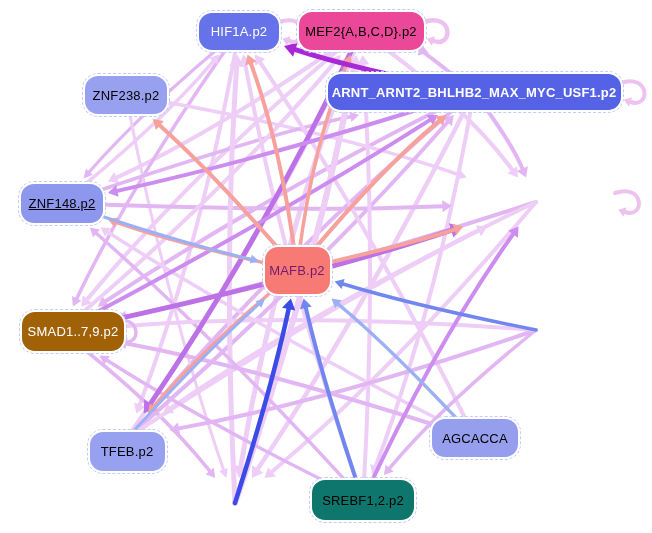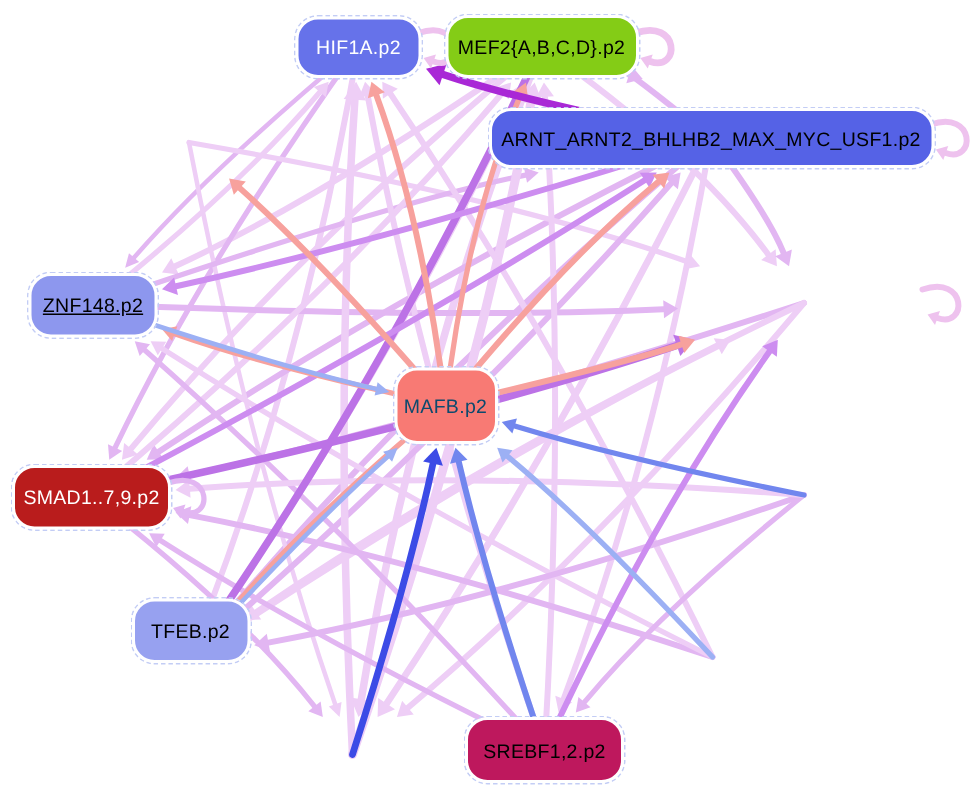--- a/index.html
+++ b/index.html
@@ -283,20 +283,22 @@
       <g>
         <path d="M 615 193 C 645 183 645 219 625 212" fill="none" stroke="#eec2ee" stroke-width="4" stroke-linecap="round"></path>
         <polygon points="618.3929915054379,209.68754702690325 626.6517521236406,207.2807082181699 623.3482478763594,216.7192917818301" fill="#eec2ee"></polygon>
       </g>
       <g>
         <path d="M 112 322 C 142 312 142 348 122 341" fill="none" stroke="#e2b6f2" stroke-width="3.5" stroke-linecap="round"></path>
         <polygon points="115.39299150543788,338.68754702690325 123.65175212364053,336.28070821816993 120.34824787635947,345.71929178183007" fill="#e2b6f2"></polygon>
       </g>
     </svg>
 <div class="node" style="left: 197px; top: 10.5px; width: 84px; height: 41px; background: rgb(102, 114, 234); color: rgb(255, 255, 255);">HIF1A.p2</div>
-    <div class="node" style="left: 296.5px; top: 10px; width: 129px; height: 42px; background: #84cc16; color: rgb(0, 0, 0);">MEF2{A,B,C,D}.p2</div>
-    <div class="node" style="left: 325.5px; top: 72px; width: 297px; height: 40px; background: rgb(85, 98, 230); color: #000000;">ARNT_ARNT2_BHLHB2_MAX_MYC_USF1.p2</div>
+    <div class="node" style="left: 296.5px; top: 10px; width: 129px; height: 42px; background: #ec4899; color: rgb(0, 0, 0);">MEF2{A,B,C,D}.p2</div>
+    <div class="node" style="left: 325.5px; top: 72px; width: 297px; height: 40px; background: rgb(85, 98, 230); color: #ffffff; font-weight: bold;">ARNT_ARNT2_BHLHB2_MAX_MYC_USF1.p2</div>
+    <div class="node" style="left: 83px; top: 74px; width: 86px; height: 42px; background: rgb(151, 161, 240); color: rgb(0, 0, 0);">ZNF238.p2</div>
     <div class="node" style="left: 19px; top: 181.5px; width: 86px; height: 43px; background: rgb(141, 151, 238); color: rgb(0, 0, 0); text-decoration: underline;">ZNF148.p2</div>
-    <div class="node" style="left: 262.5px; top: 244.5px; width: 69px; height: 51px; background: rgb(248, 122, 116); color: #0c4a6e;">MAFB.p2</div>
-    <div class="node" style="left: 8px; top: 309.5px; width: 106px; height: 43px; background: #b91c1c; color: rgb(255, 255, 255);">SMAD1..7,9.p2</div>
-    <div class="node" style="left: 87.5px; top: 399px; width: 79px; height: 43px; background: rgb(151, 161, 240); color: rgb(0, 0, 0);">TFEB.p2</div>
-    <div class="node" style="left: 310px; top: 478px; width: 106px; height: 44px; background: #be185d; color: rgb(0, 0, 0);">SREBF1,2.p2</div>
+    <div class="node" style="left: 262.5px; top: 244.5px; width: 69px; height: 51px; background: rgb(248, 122, 116); color: #701a75;">MAFB.p2</div>
+    <div class="node" style="left: 20px; top: 309.5px; width: 106px; height: 43px; background: #a16207; color: rgb(255, 255, 255);">SMAD1..7,9.p2</div>
+    <div class="node" style="left: 87.5px; top: 430px; width: 79px; height: 43px; background: rgb(151, 161, 240); color: rgb(0, 0, 0);">TFEB.p2</div>
+    <div class="node" style="left: 430px; top: 417px; width: 90px; height: 42px; background: rgb(149, 159, 238); color: rgb(0, 0, 0);">AGCACCA</div>
+    <div class="node" style="left: 310px; top: 478px; width: 106px; height: 44px; background: #0f766e; color: rgb(0, 0, 0);">SREBF1,2.p2</div>
   </div>
 
 </body></html>

